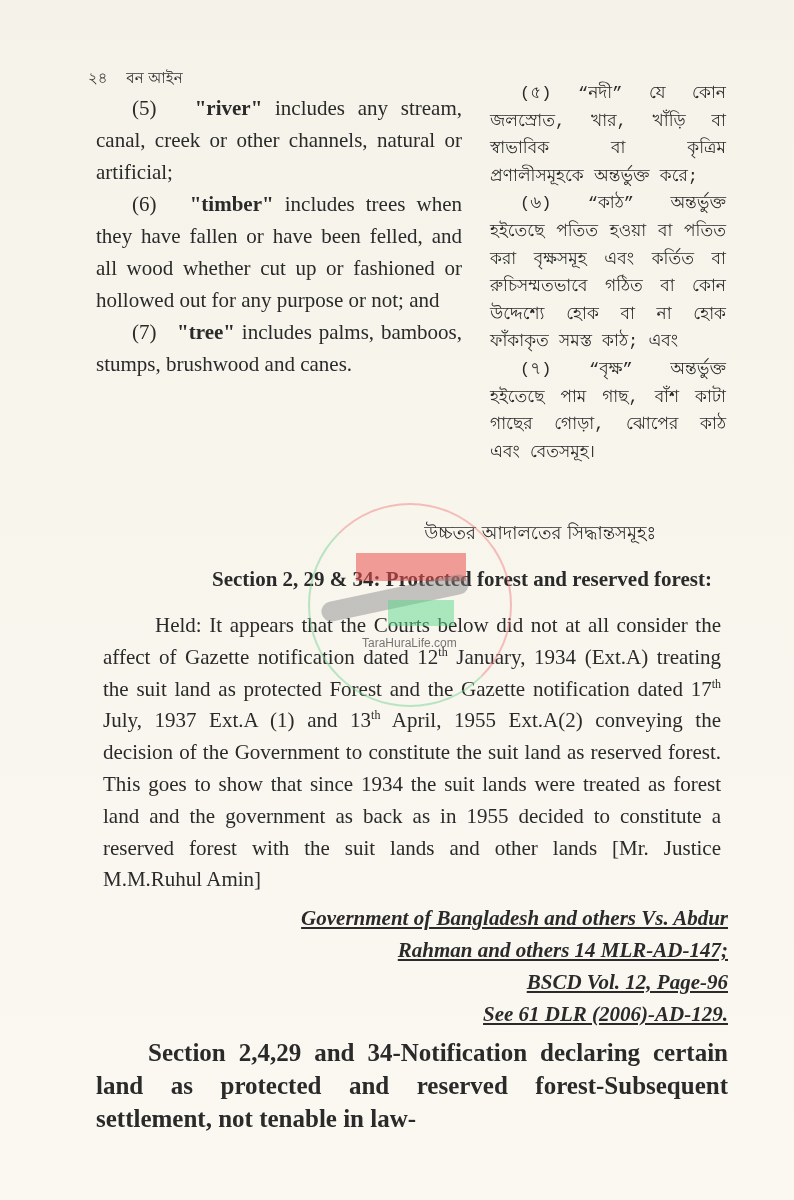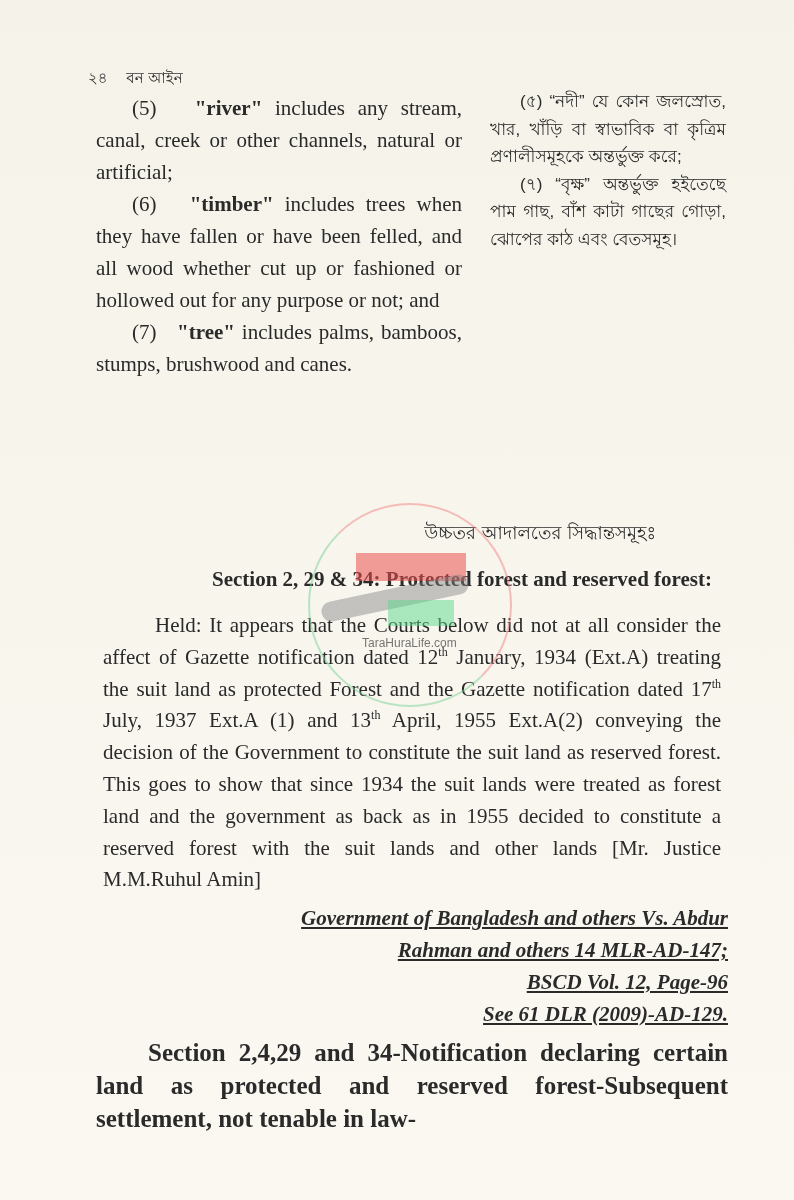--- a/index.html
+++ b/index.html
@@ -17,22 +17,22 @@
   .header {
     position: absolute; left: 88px; top: 66px;
     font-family: "DejaVu Sans", sans-serif; font-size: 15px; color: #333; text-align: right;
   }
   .header .pg { margin-right: 14px; }
   .col-en {
     position: absolute; left: 96px; top: 92px; width: 366px;
     font-size: 21px; line-height: 32px; text-align: justify;
   }
   .col-bn {
-    position: absolute; left: 490px; top: 88px; width: 236px;
-    font-family: Liberation Sans, sans-serif; font-size: 17px; line-height: 27.6px;
+    position: absolute; left: 490px; top: 80px; width: 236px;
+    font-family: Liberation Mono, monospace; font-size: 17px; line-height: 27.6px;
     text-align: justify;
   }
   .para { margin: 0; }
   .indent { text-indent: 36px; }
   .col-bn .indent { text-indent: 30px; }
   b.term { font-weight: bold; }
   .main {
     position: absolute; left: 96px; top: 506px; width: 632px;
   }
   .bn-heading {
@@ -100,32 +100,33 @@
   <p class="para indent">
     <span>(6)</span>&nbsp;&nbsp;&nbsp;<b class="term">"timber"</b><span> includes trees when they have fallen or have been felled, and all wood whether cut up or fashioned or hollowed out for any purpose or not; and</span>
   </p>
   <p class="para indent">
     <span>(7)</span>&nbsp;&nbsp;&nbsp;<b class="term">"tree"</b><span> includes palms, bamboos, stumps, brushwood and canes.</span>
   </p>
 </div>
 
 <div class="col-bn">
   <p class="para indent">(৫) “নদী” যে কোন জলস্রোত, খার, খাঁড়ি বা স্বাভাবিক বা কৃত্রিম প্রণালীসমূহকে অন্তর্ভুক্ত করে;</p>
+  <p class="para indent">(৬) “কাঠ” অন্তর্ভুক্ত হইতেছে পতিত হওয়া বা পতিত করা বৃক্ষসমূহ এবং কর্তিত বা রুচিসম্মতভাবে গঠিত বা কোন উদ্দেশ্যে হোক বা না হোক ফাঁকাকৃত সমস্ত কাঠ; এবং</p>
   <p class="para indent">(৭) “বৃক্ষ” অন্তর্ভুক্ত হইতেছে পাম গাছ, বাঁশ কাটা গাছের গোড়া, ঝোপের কাঠ এবং বেতসমূহ।</p>
 </div>
 
 <div class="main">
   <p class="bn-heading">উচ্চতর আদালতের সিদ্ধান্তসমূহঃ</p>
   <p class="sec-heading">Section 2, 29 &amp; 34: Protected forest and reserved forest:</p>
   <p class="body-text indent"><span>Held: It appears that the Courts below did not at all consider the affect of Gazette notification dated 12</span><sup>th</sup><span> January, 1934 (Ext.A) treating the suit land as protected Forest and the Gazette notification dated 17</span><sup>th</sup><span> July, 1937 Ext.A (1) and 13</span><sup>th</sup><span> April, 1955 Ext.A(2) conveying the decision of the Government to constitute the suit land as reserved forest. This goes to show that since 1934 the suit lands were treated as forest land and the government as back as in 1955 decided to constitute a reserved forest with the suit lands and other lands [Mr. Justice M.M.Ruhul Amin]</span></p>
   <div class="citation">
     <div>Government of Bangladesh and others Vs. Abdur</div>
     <div>Rahman and others 14 MLR-AD-147;</div>
     <div>BSCD Vol. 12, Page-96</div>
-    <div>See 61 DLR (2009)-AD-129.</div>
+    <div>See 61 DLR (2006)-AD-129.</div>
   </div>
   <p class="sec-heading2"><span style="display:inline-block;width:52px"></span><span>Section 2,4,29 and 34-Notification declaring certain land as protected and reserved forest-Subsequent settlement, not tenable in law-</span></p>
 </div>
 
 <div class="wm-red"></div>
 <div class="wm-grey"></div>
 <div class="wm-green"></div>
 <div class="watermark"></div>
 <div class="wm-text">TaraHuraLife.com</div>
 

